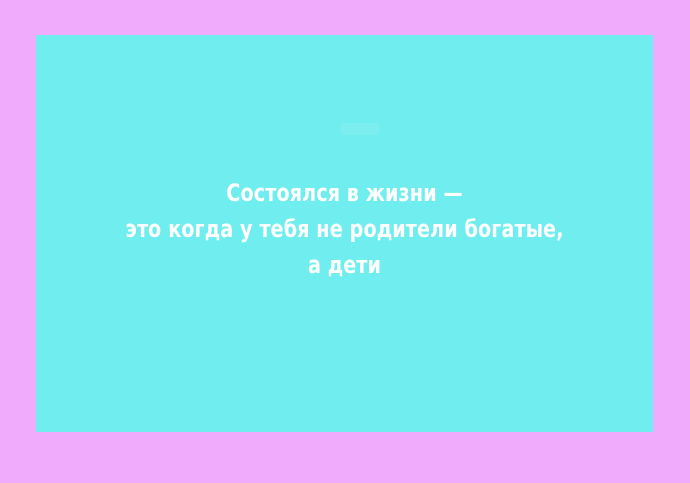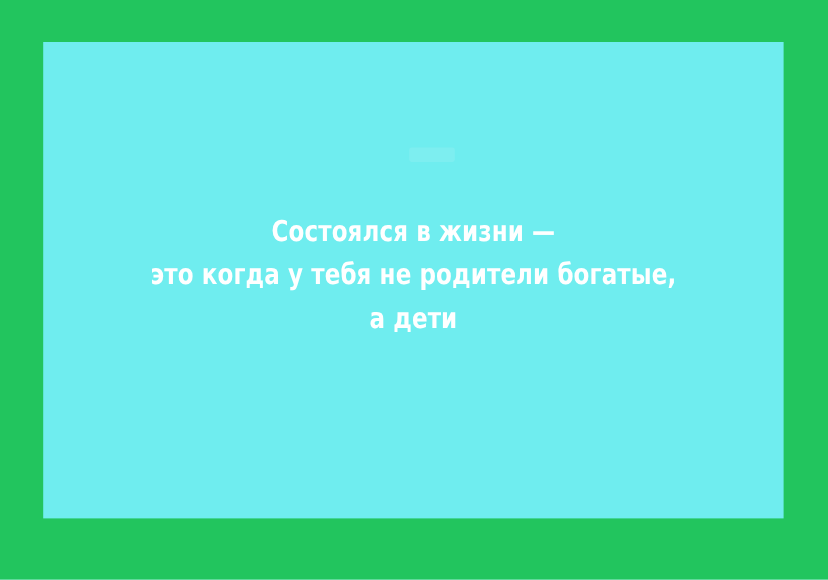--- a/index.html
+++ b/index.html
@@ -10,21 +10,21 @@
     width: 690px;
     height: 483px;
     overflow: hidden;
     font-family: "Liberation Sans", sans-serif;
   }
 
   #poster {
     position: relative;
     width: 690px;
     height: 483px;
-    background: #22c55e;
+    background: #f0abfc;
     box-sizing: border-box;
   }
 
   #card {
     position: absolute;
     left: 36px;
     top: 35px;
     width: 617px;
     height: 397px;
     background: #6fedef;

